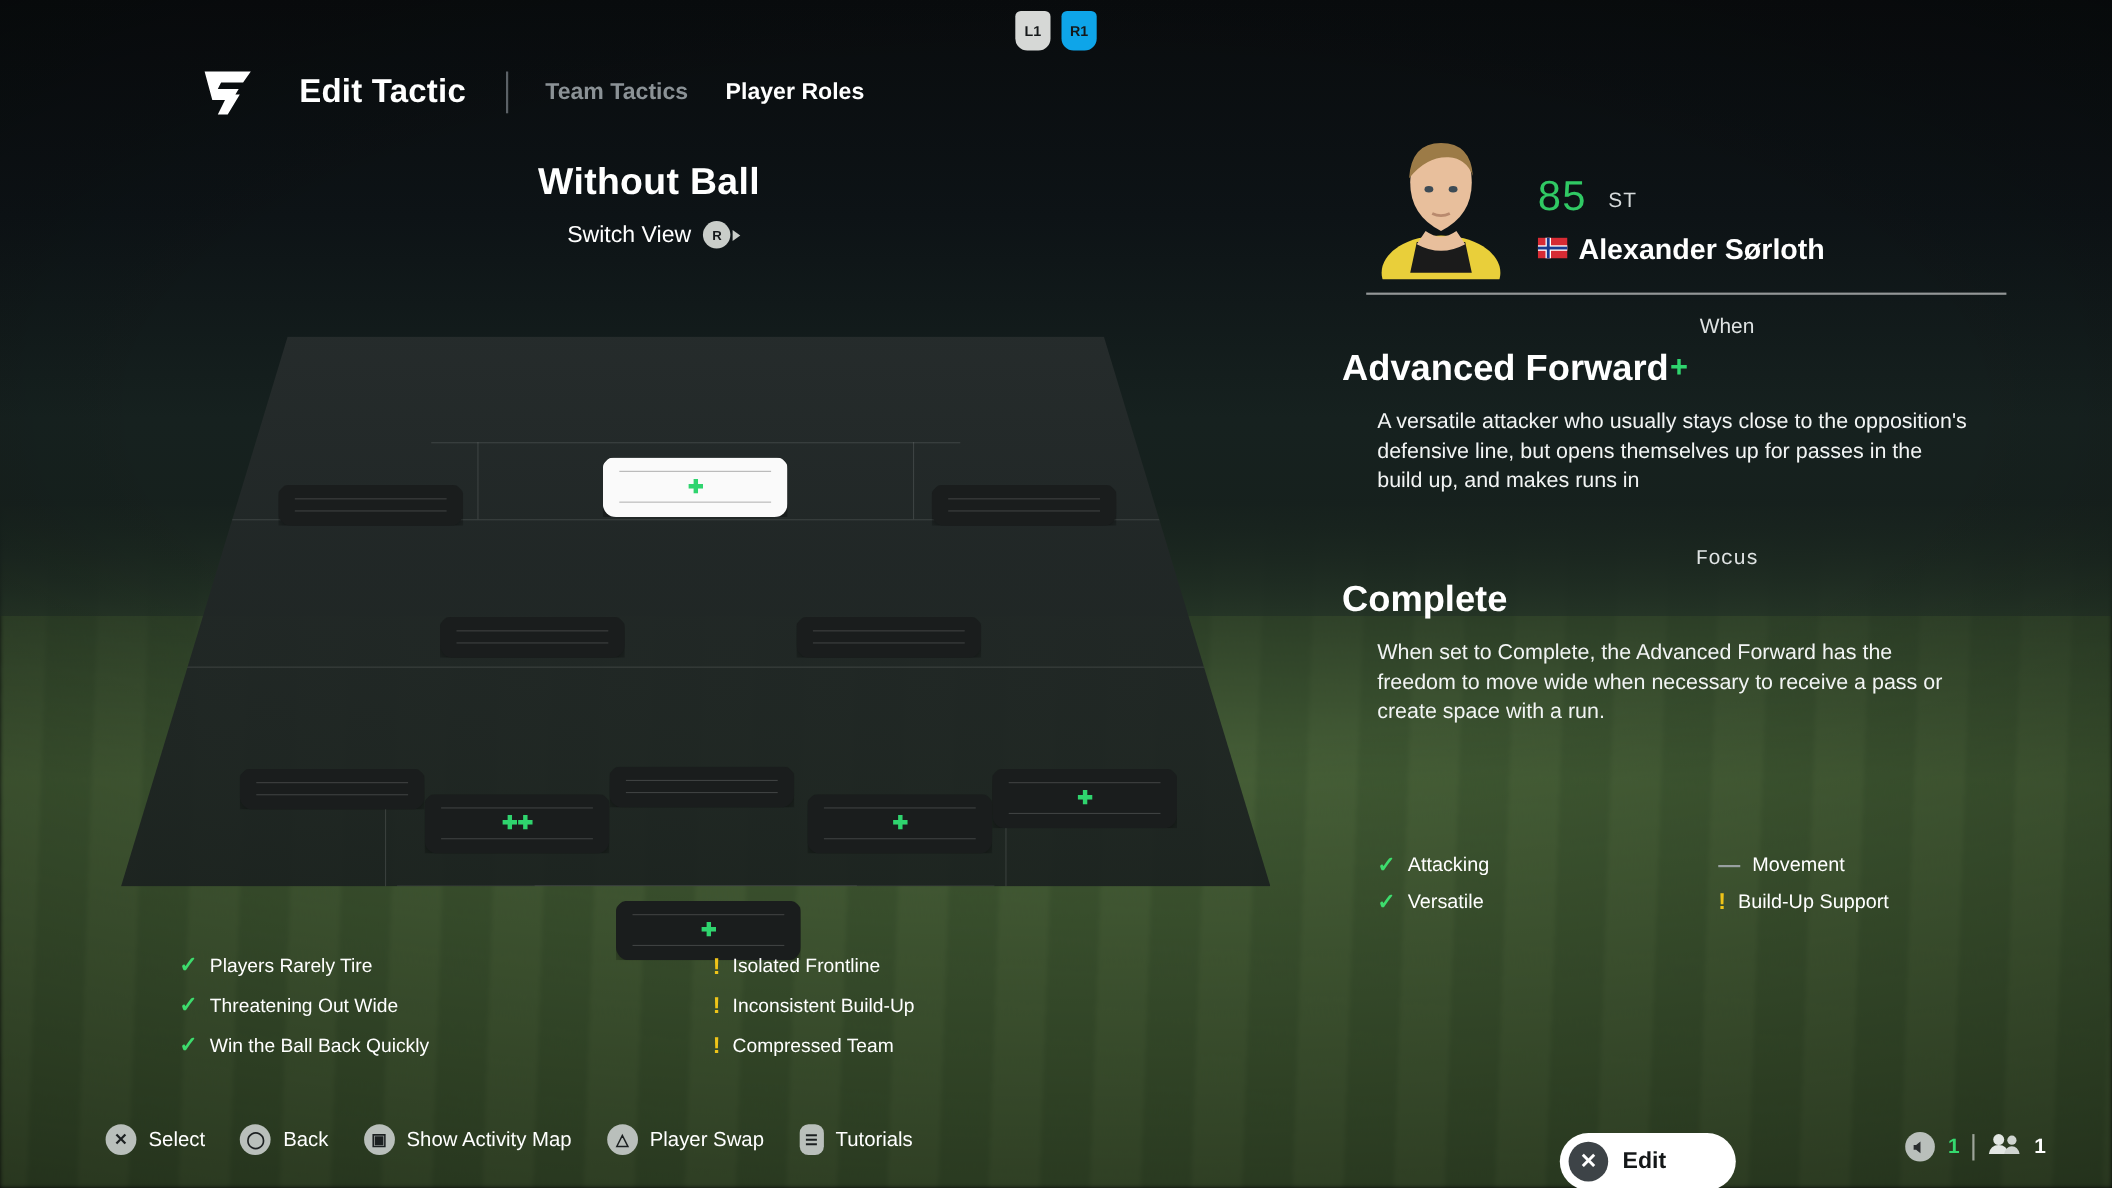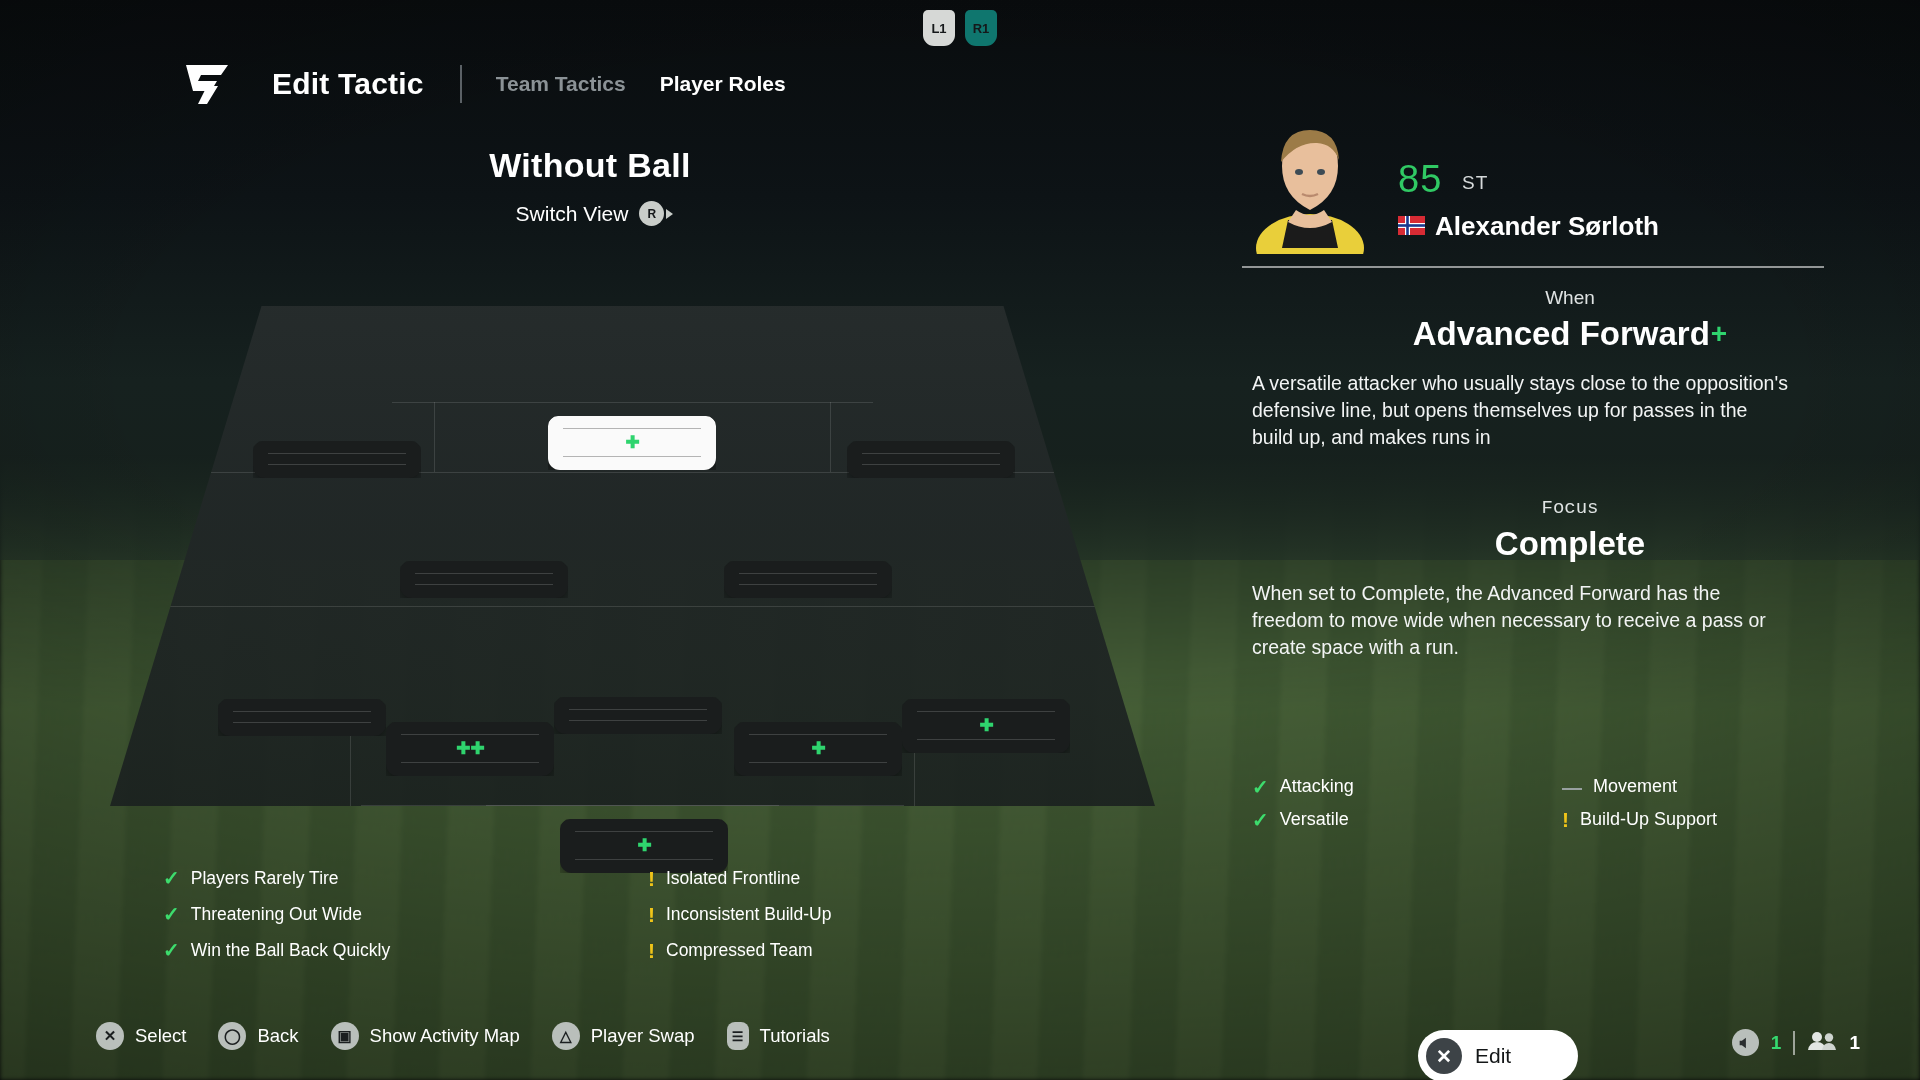--- a/index.html
+++ b/index.html
@@ -36,21 +36,21 @@
   }
 
   
   .topbumpers { position:absolute; top:10px; left:50%; transform:translateX(-50%); display:flex; gap:10px; z-index:20;}
   .bumper {
     width:32px; height:36px; background:#d6d8d6; color:#15181a;
     border-radius:5px 5px 11px 11px; font-size:13px; font-weight:bold;
     display:flex; align-items:center; justify-content:center;
     font-family:"Liberation Sans", sans-serif;
   }
-  .bumper.outline { background:#0f766e; }
+  .bumper.outline { background:#0ea5e9; }
 
   .header { position:absolute; top:52px; left:0; right:0; height:64px; z-index:20; display:flex; align-items:center; }
   .logo { margin-left:184px; width:46px; height:44px; }
   .page-title { margin-left:42px; font-size:30px; font-weight:bold; letter-spacing:.2px; }
   .hdr-div { margin-left:36px; width:2px; height:38px; background:#5b6166; }
   .tab { margin-left:34px; font-size:21px; color:#8b9296; font-weight:bold; }
   .tab.active { color:#fff; }
   .tab:first-of-type { margin-left:36px; }
 
   
@@ -116,42 +116,42 @@
   .p-photo {
     position:absolute; left:32px; top:0; width:116px; height:134px; overflow:hidden;
   }
   .p-rating { position:absolute; left:178px; top:38px; font-size:38px; color:#30c964; font-weight:300; letter-spacing:1px;}
   .p-pos { position:absolute; left:242px; top:52px; font-size:19px; color:#d6dadb; letter-spacing:1px;}
   .p-flag { position:absolute; left:178px; top:96px; width:27px; height:19px; }
   .p-name { position:absolute; left:215px; top:91px; font-size:26px; font-weight:bold; }
   .p-rule { position:absolute; left:22px; right:96px; top:146px; height:2px; background:rgba(255,255,255,0.55); }
 
   .sect-label { text-align:center; font-size:19px; color:#dfe3e3; margin-top:22px; }
-  .sect-value { text-align:center; font-size:33px; font-weight:bold; margin-top:6px; display:flex; justify-content:center; align-items:center; gap:1px;}
+  .sect-value { text-align:center; font-size:33px; font-weight:bold; margin-top:6px; display:flex; align-items:center; gap:1px;}
   .sect-value .plus { font-size:28px; }
   .desc {
     margin:17px 32px 0 32px; font-size:19.5px; line-height:1.38; color:#f2f4f4;
     position:relative; width:540px;
   }
   .desc.clip { max-height:84px; overflow:hidden; }
 
   .rtraits { position:absolute; left:32px; top:650px; width:620px; display:flex; flex-wrap:wrap; }
   .rtrait { width:50%; display:flex; align-items:center; gap:11px; height:33px; font-size:18px; }
   .dash { color:#98a0a0; font-size:20px; font-weight:bold; line-height:1; }
 
   .edit-btn {
     position:absolute; left:198px; top:910px; width:160px; height:52px;
     background:#fff; border-radius:26px; display:flex; align-items:center; gap:13px;
     padding-left:8px; color:#141718;
   }
   .xcircle {
     width:36px; height:36px; border-radius:50%; background:#3d4347; color:#fff;
     display:flex; align-items:center; justify-content:center; font-size:19px; font-weight:bold;
   }
-  .edit-btn .lbl { font-size:21px; font-weight:normal; }
+  .edit-btn .lbl { font-size:21px; font-weight:bold; }
 
   
   .bottombar { position:absolute; left:0; right:0; bottom:0; height:88px; z-index:20; display:flex; align-items:center; }
   .prompt { display:flex; align-items:center; gap:11px; margin-left:32px; font-size:18.5px; }
   .prompt:first-child { margin-left:96px; }
   .btnic {
     width:28px; height:28px; border-radius:50%; background:#b9bfbb; color:#1b1f20;
     display:flex; align-items:center; justify-content:center; font-size:15px; font-weight:bold;
   }
   .btnic.opt { border-radius:8px; width:22px; height:28px; font-size:13px; letter-spacing:0; }

